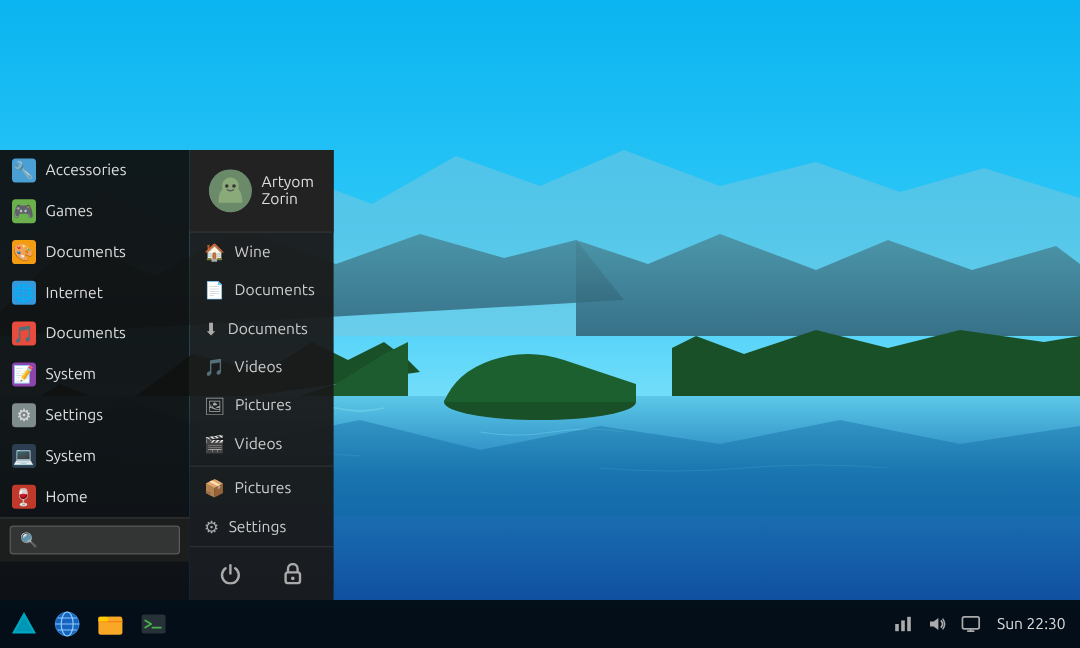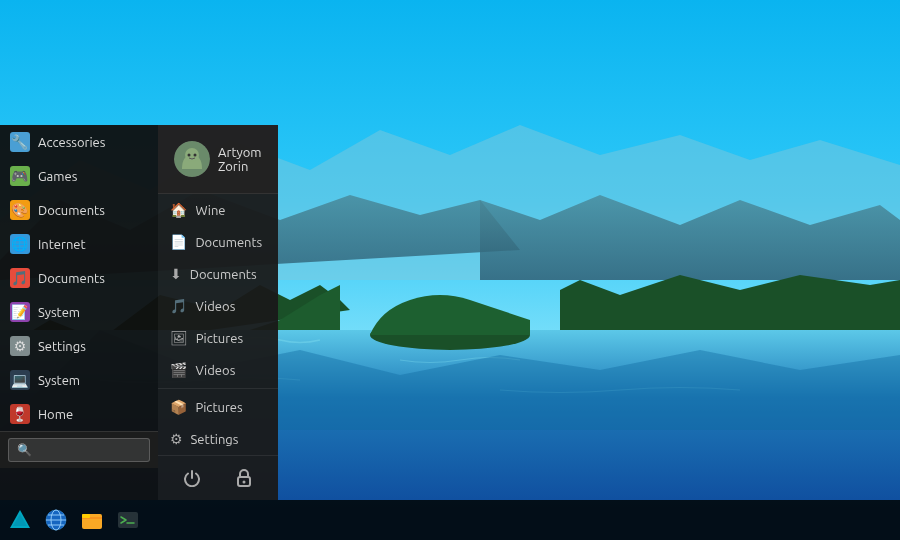--- a/index.html
+++ b/index.html
@@ -434,13 +434,38 @@
 
     <div class="taskbar-icon">
       <svg width="24" height="24" viewBox="0 0 24 24">
         <rect x="2" y="4" width="20" height="16" rx="2" fill="#263238"></rect>
         <path d="M5,9 L10,12 L5,15" stroke="#4caf50" stroke-width="1.5" fill="none" stroke-linecap="round" stroke-linejoin="round"></path>
         <path d="M11,15 L18,15" stroke="#4caf50" stroke-width="1.5" stroke-linecap="round"></path>
       </svg>
     </div>
   </div>
 
+  <div id="taskbar-right">
+
+    <div class="sys-tray-icon">
+      <svg width="16" height="16" viewBox="0 0 16 16">
+        <rect x="1" y="8" width="3" height="6" fill="#aaa"></rect>
+        <rect x="6" y="5" width="3" height="9" fill="#aaa"></rect>
+        <rect x="11" y="2" width="3" height="12" fill="#aaa"></rect>
+      </svg>
+    </div>
+    <div class="sys-tray-icon">
+      <svg width="16" height="16" viewBox="0 0 16 16">
+        <path d="M2,6 L2,10 L5,10 L9,13 L9,3 L5,6 Z" fill="#aaa"></path>
+        <path d="M11,5 Q14,8 11,11" stroke="#aaa" stroke-width="1.5" fill="none"></path>
+        <path d="M12.5,3.5 Q16,8 12.5,12.5" stroke="#aaa" stroke-width="1.2" fill="none"></path>
+      </svg>
+    </div>
+    <div class="sys-tray-icon">
+      <svg width="16" height="16" viewBox="0 0 16 16">
+        <rect x="1" y="2" width="14" height="10" rx="1.5" fill="none" stroke="#aaa" stroke-width="1.5"></rect>
+        <path d="M5,14 L11,14" stroke="#aaa" stroke-width="1.5"></path>
+        <path d="M8,12 L8,14" stroke="#aaa" stroke-width="1.5"></path>
+      </svg>
+    </div>
+    <span style="color: #ddd; font-size: 13px; padding: 0 4px;">Sun 22:30</span>
+  </div>
 </div>
 
 </body></html>

